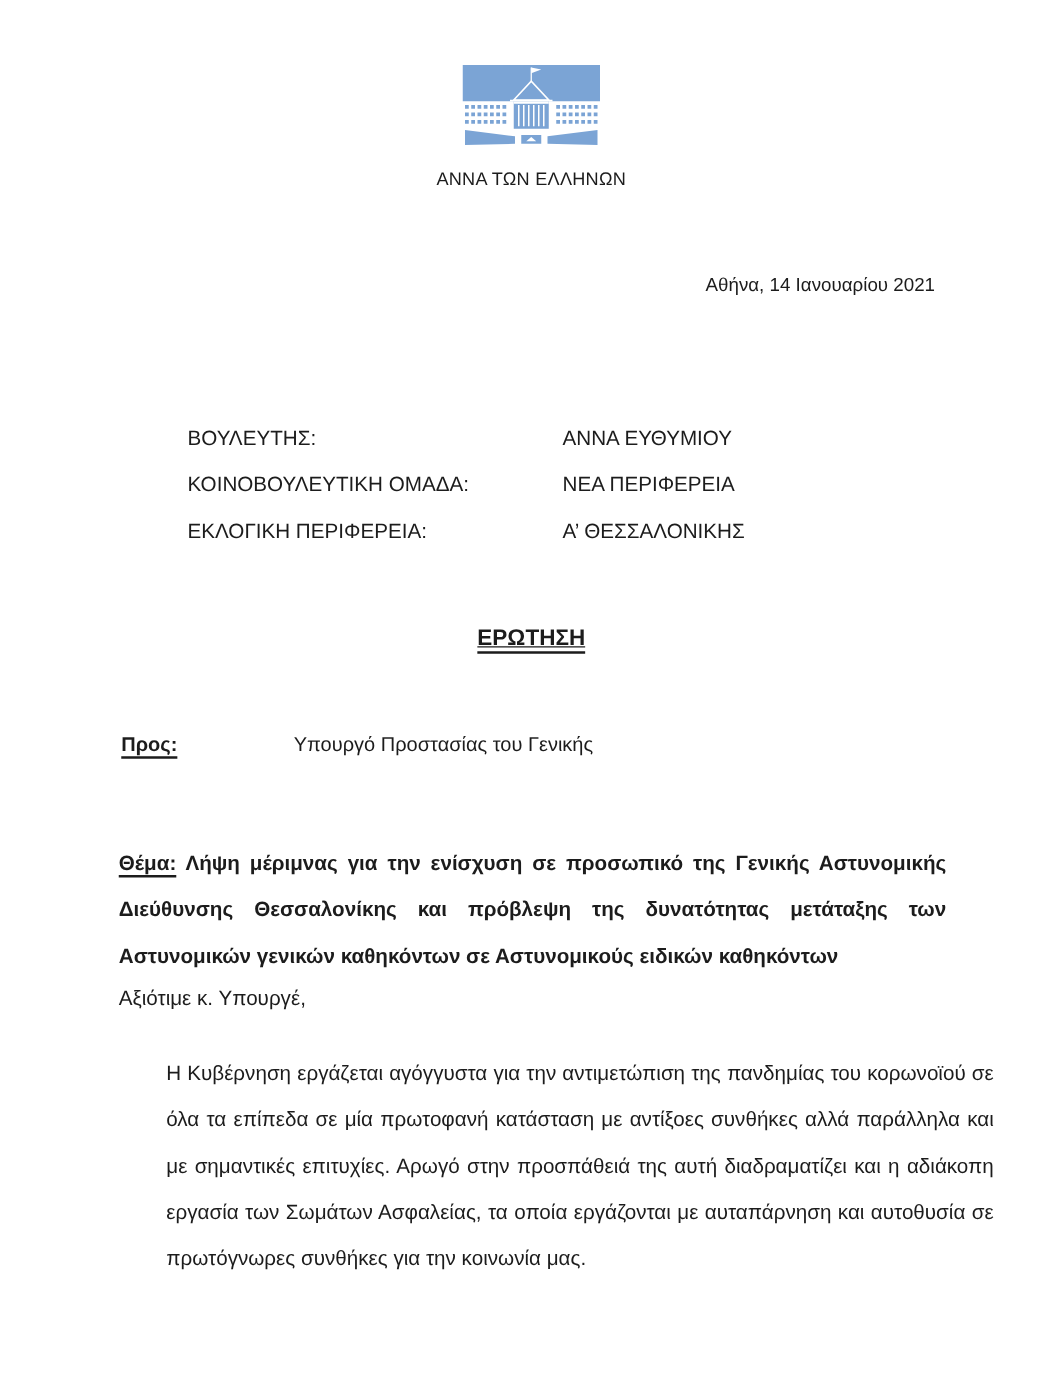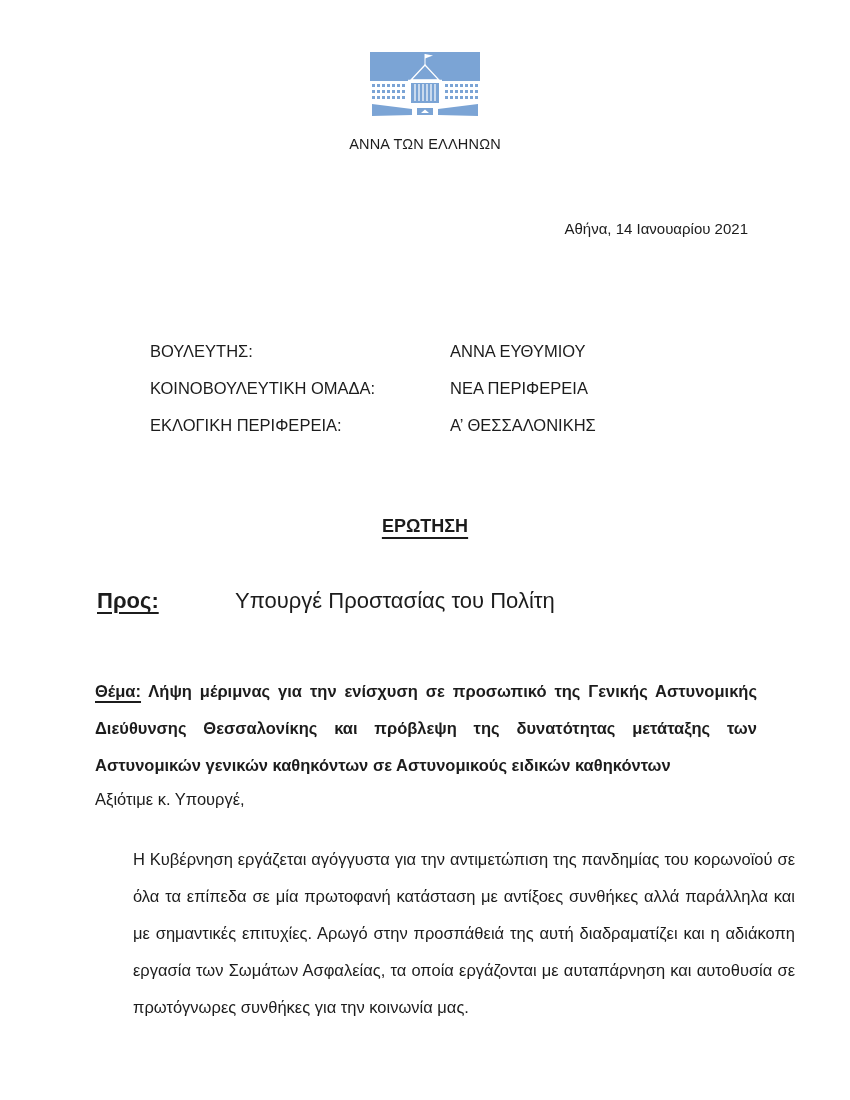--- a/index.html
+++ b/index.html
@@ -42,36 +42,37 @@
     left: 150px;
     top: 342px;
     font-size: 16.5px;
   }
   .info-row { display: flex; margin-bottom: 18px; }
   .info-label { width: 300px; flex: 0 0 300px; }
   .info-value { white-space: nowrap; }
   .question-title {
     position: absolute;
     left: 0;
-    top: 516px;
+    top: 500px;
     width: 100%;
     text-align: center;
     font-size: 18px;
     font-weight: bold;
+    text-decoration: underline;
   }
   .question-title span {
     text-decoration: underline;
     text-decoration-thickness: 2px;
     text-underline-offset: 5px;
   }
   .recipient {
     position: absolute;
     left: 97px;
     top: 588px;
-    font-size: 22px;
+    font-size: 16px;
   }
   .recipient-label {
     font-weight: bold;
     text-decoration: underline;
     text-decoration-thickness: 1.5px;
     text-underline-offset: 4px;
   }
   .recipient-value {
     position: absolute;
     left: 138px;
@@ -210,21 +211,21 @@
       <span class="info-value">Α’ ΘΕΣΣΑΛΟΝΙΚΗΣ</span>
     </div>
   </div>
 
   <div class="question-title">
     <span>ΕΡΩΤΗΣΗ</span>
   </div>
 
   <div class="recipient">
     <span class="recipient-label">Προς:</span>
-    <span class="recipient-value">Υπουργέ Προστασίας του Πολίτη</span>
+    <span class="recipient-value">Υπουργό Προστασίας του Γενικής</span>
   </div>
 
   <p class="subject"><span class="subject-label">Θέμα:</span><span> Λήψη μέριμνας για την ενίσχυση σε προσωπικό της Γενικής Αστυνομικής Διεύθυνσης Θεσσαλονίκης και πρόβλεψη της δυνατότητας μετάταξης των Αστυνομικών γενικών καθηκόντων σε Αστυνομικούς ειδικών καθηκόντων</span></p>
 
   <div class="salutation">Αξιότιμε κ. Υπουργέ,</div>
 
   <p class="body-par">Η Κυβέρνηση εργάζεται αγόγγυστα για την αντιμετώπιση της πανδημίας του κορωνοϊού σε όλα τα επίπεδα σε μία πρωτοφανή κατάσταση με αντίξοες συνθήκες αλλά παράλληλα και με σημαντικές επιτυχίες. Αρωγό στην προσπάθειά της αυτή διαδραματίζει και η αδιάκοπη εργασία των Σωμάτων Ασφαλείας, τα οποία εργάζονται με αυταπάρνηση και αυτοθυσία σε πρωτόγνωρες συνθήκες για την κοινωνία μας.</p>
 
 </div>
 

